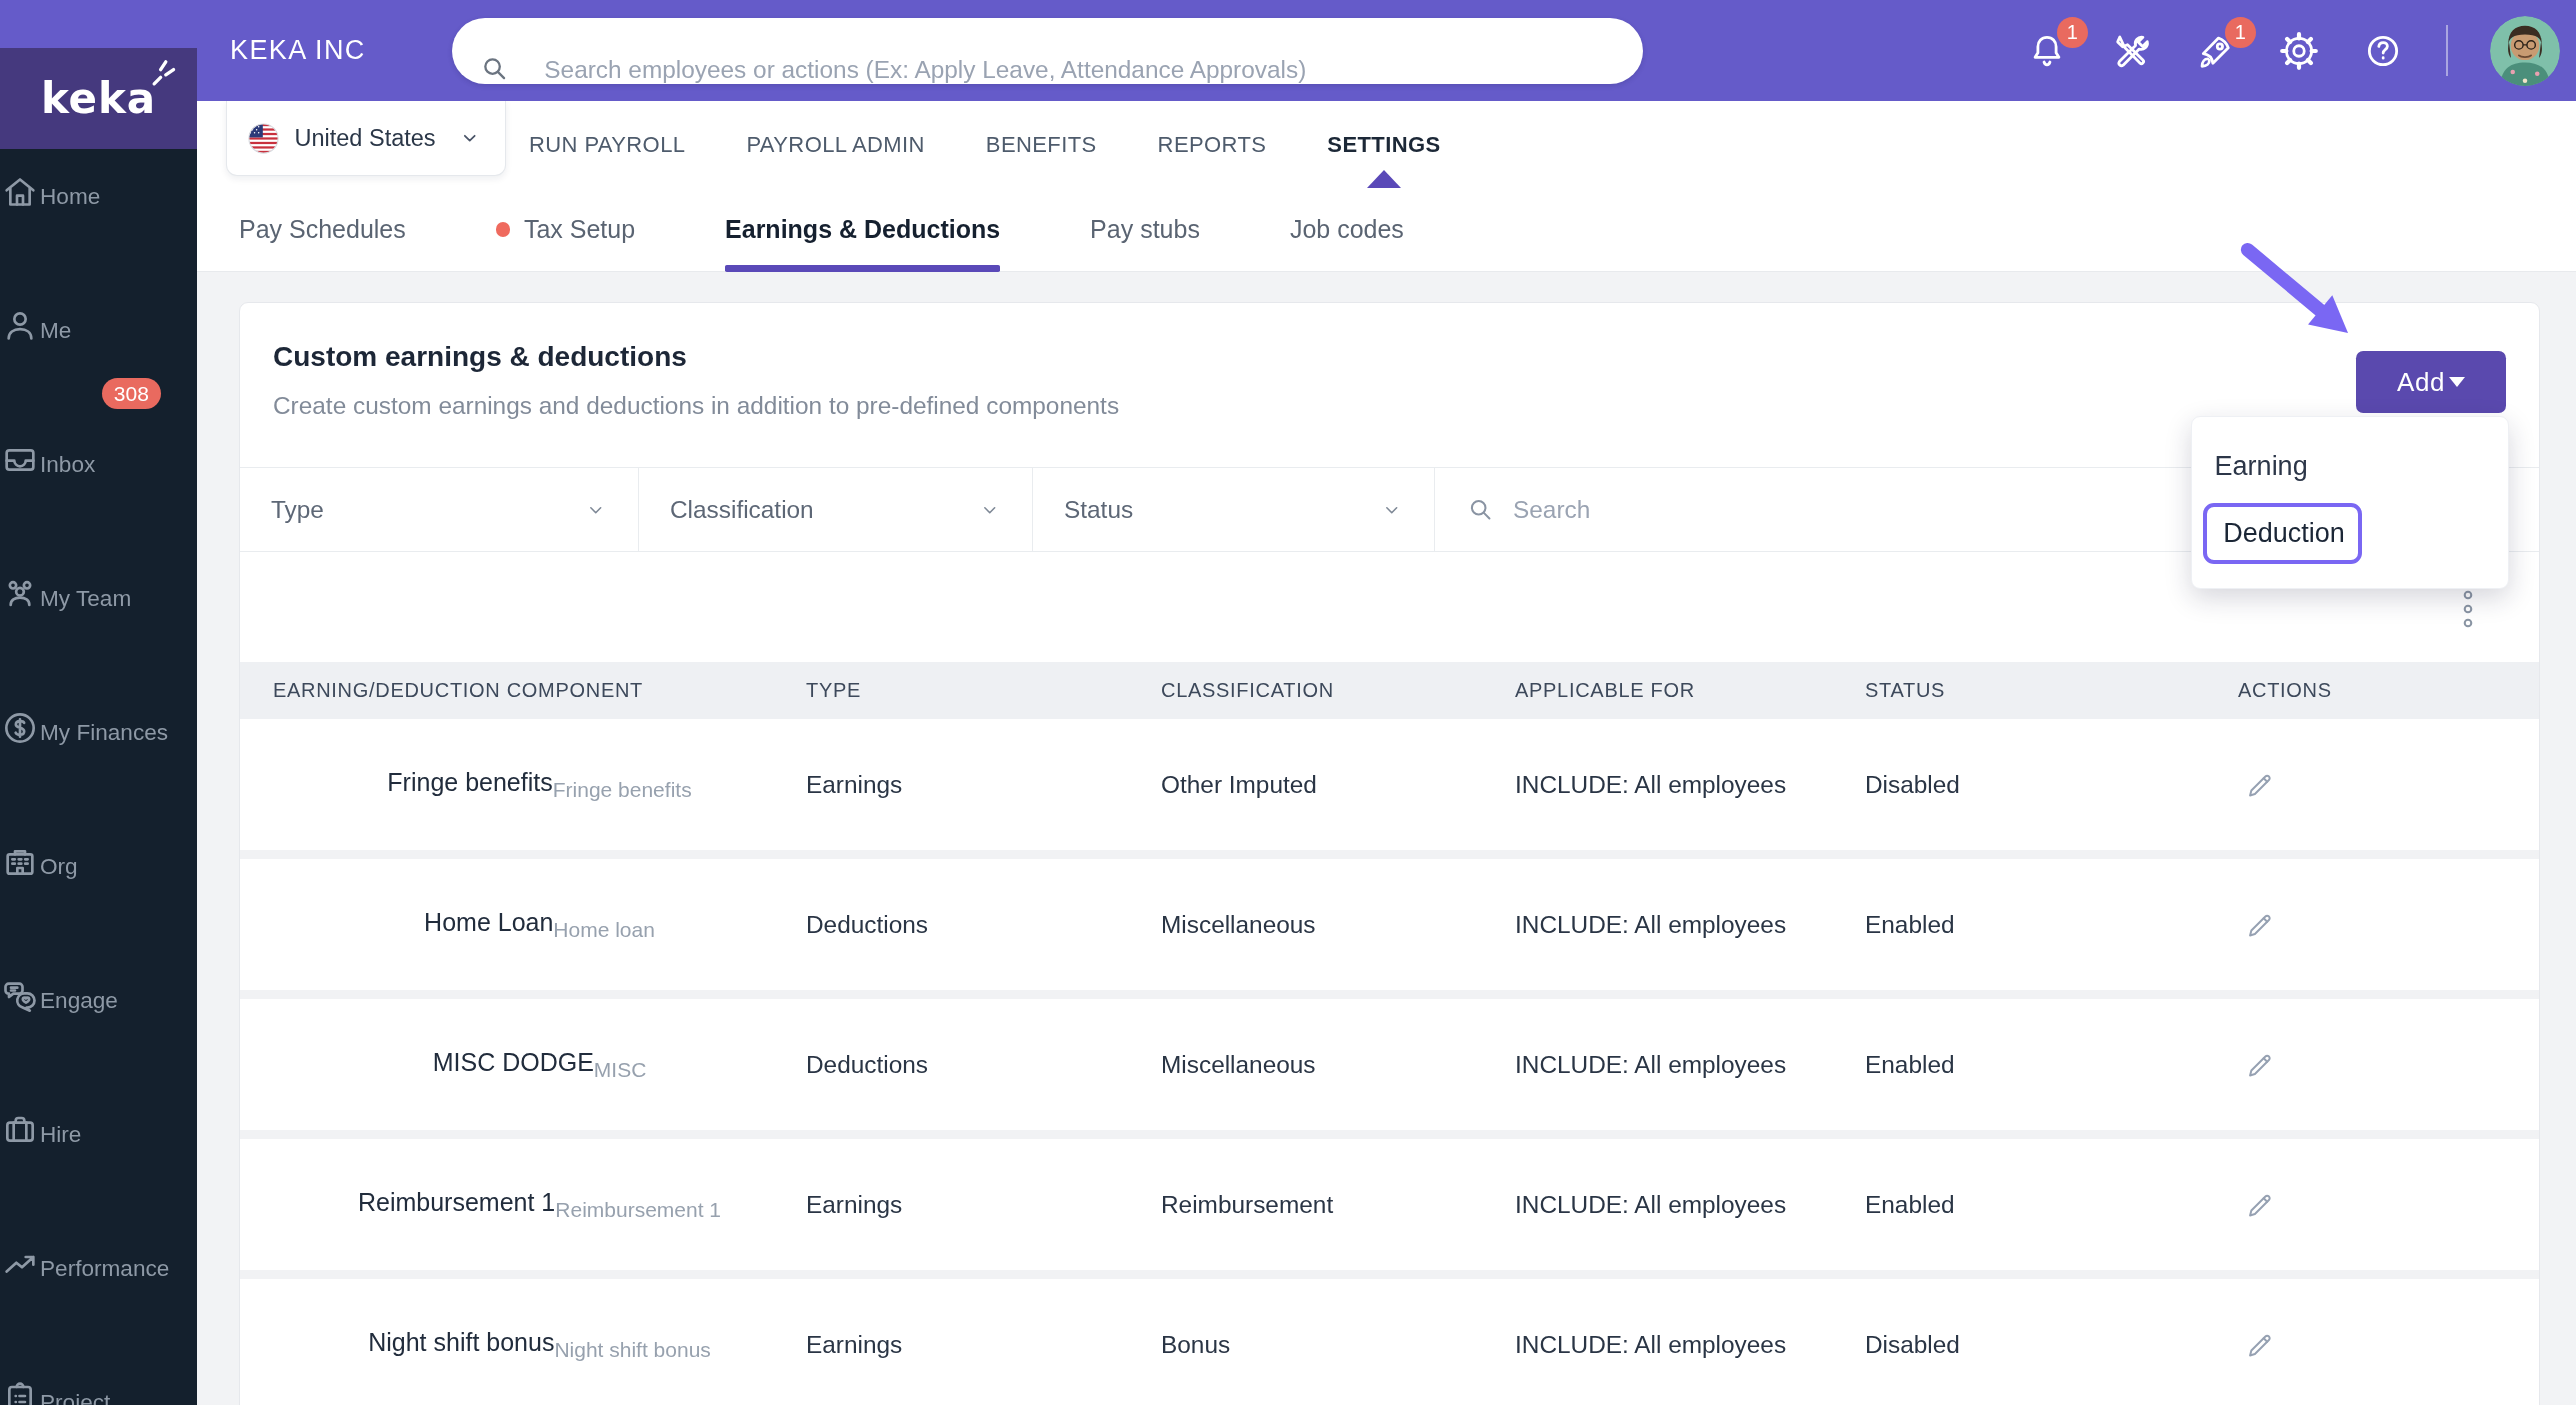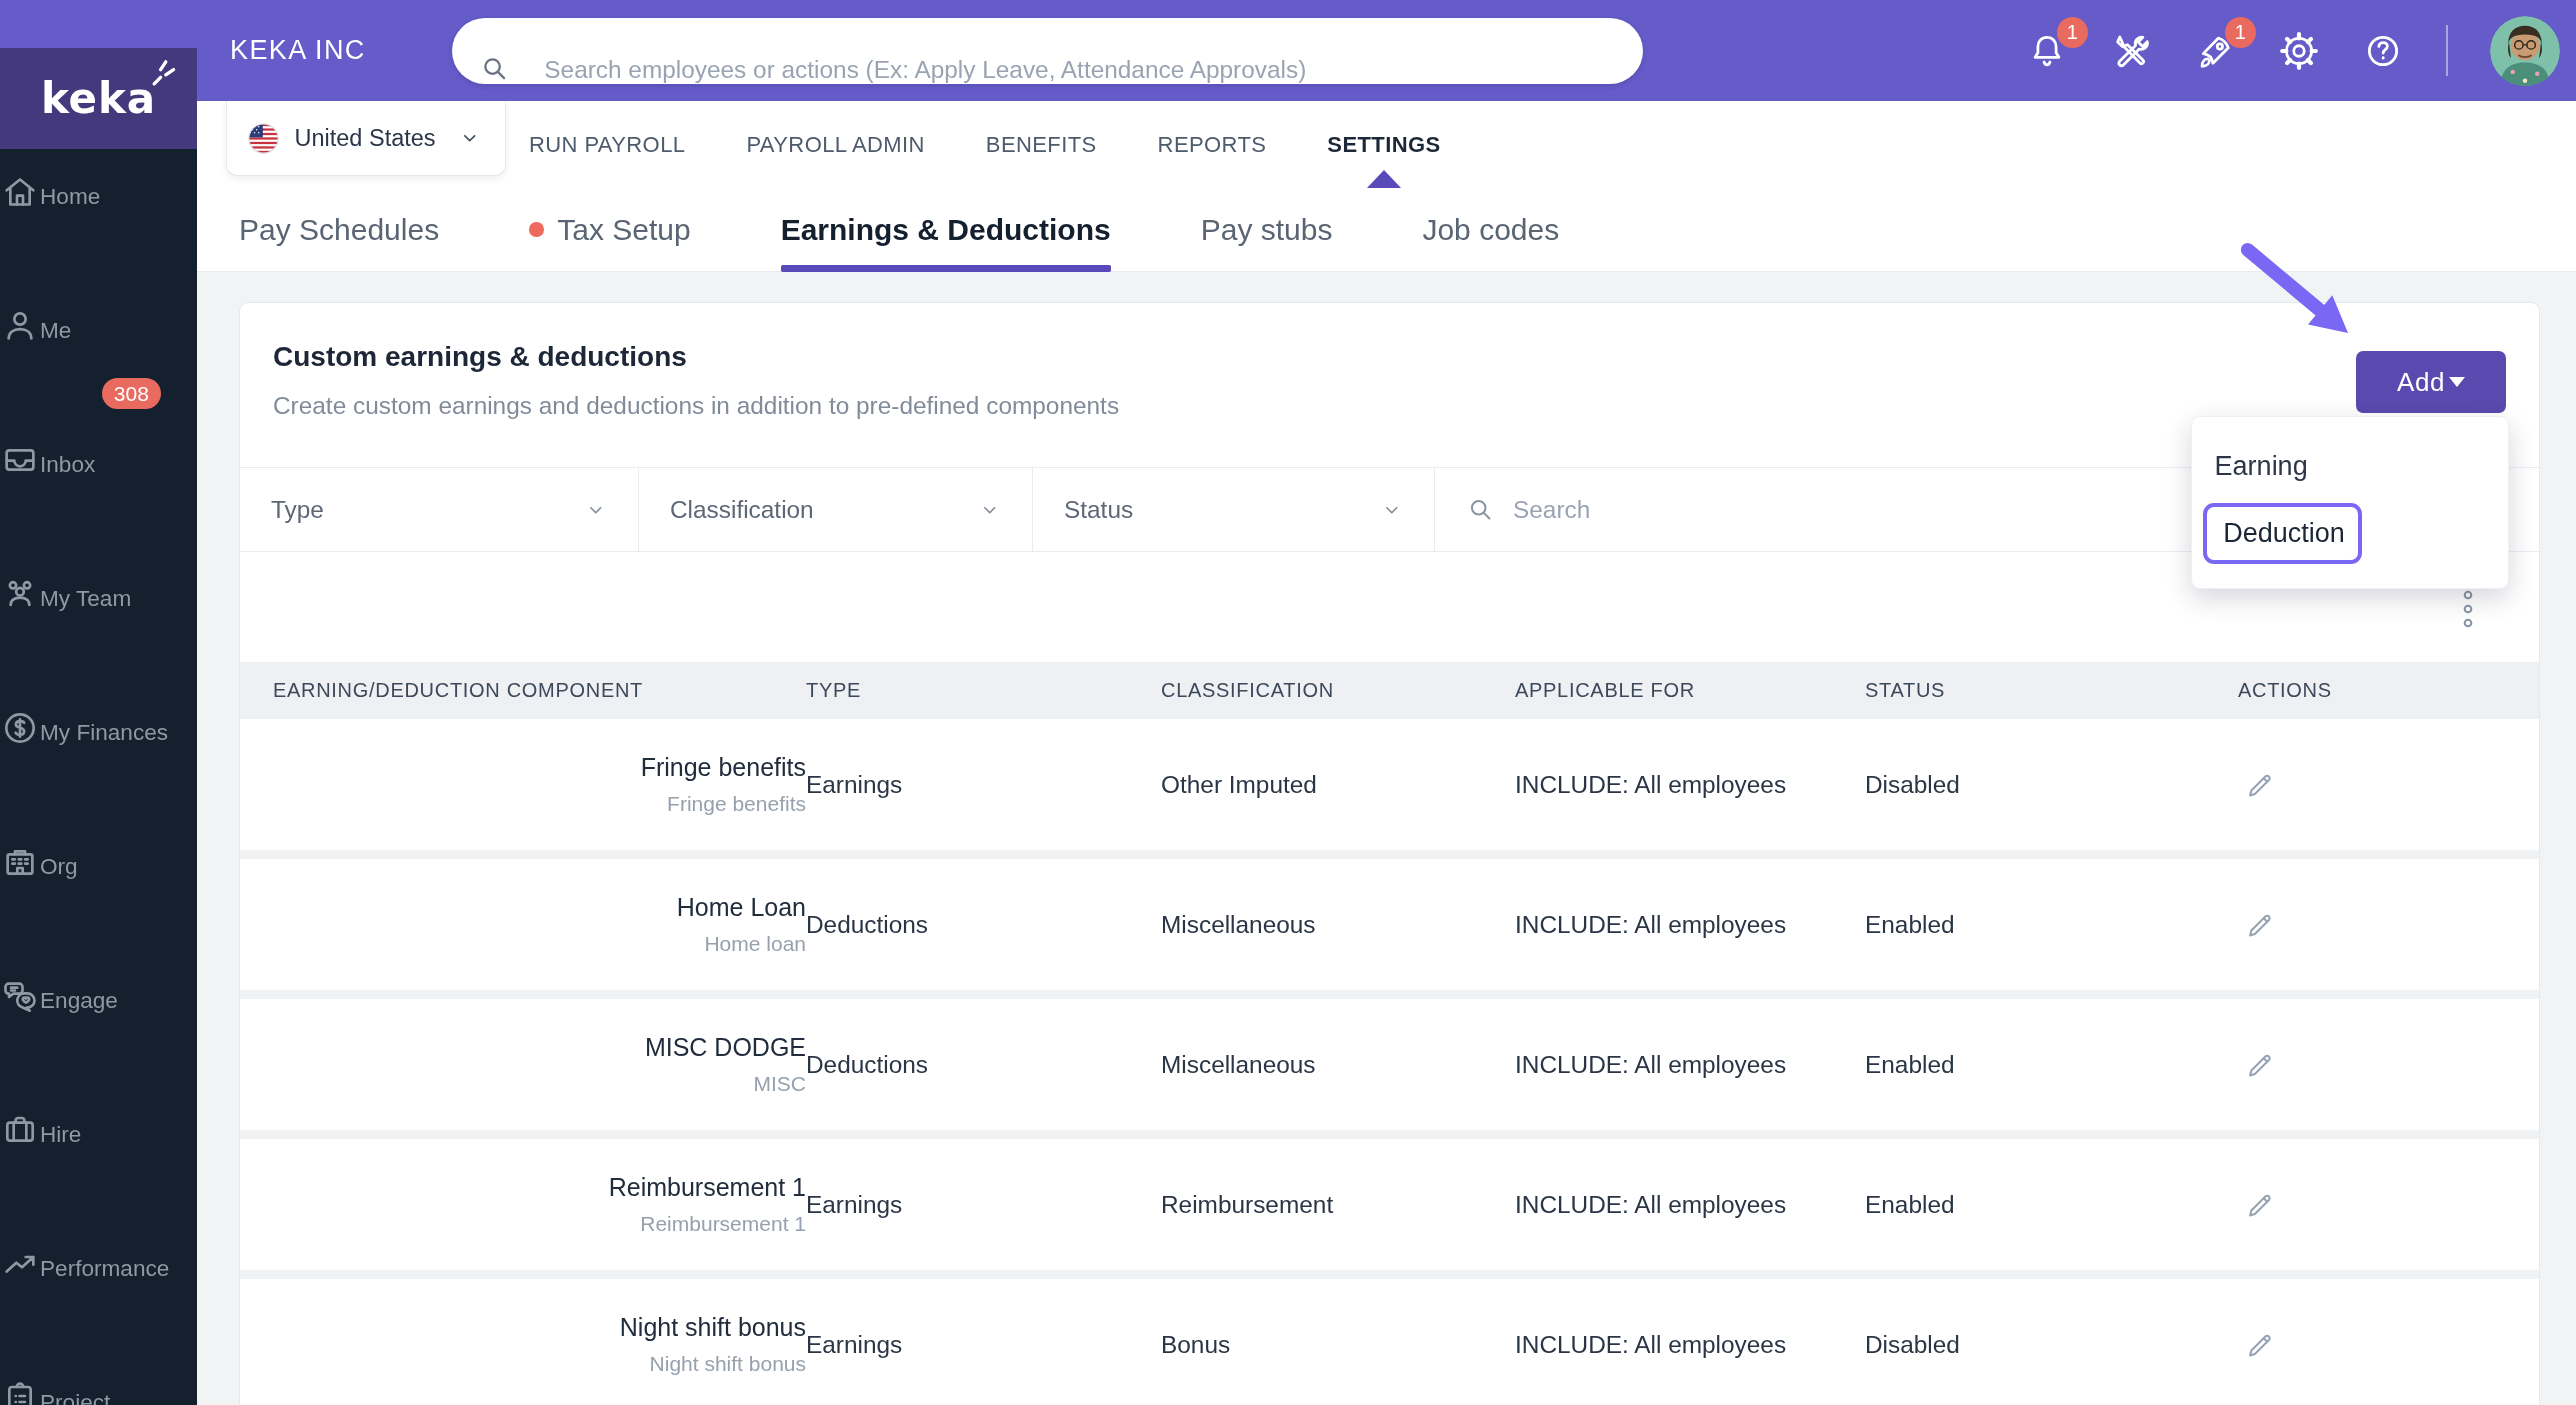--- a/index.html
+++ b/index.html
@@ -43,21 +43,21 @@
   .main{position:absolute;left:197px;top:101px;width:2379px;height:1305px;background:#fff;}
   .module-bar{position:relative;height:87px;background:#fff;}
   .country-box{position:absolute;left:29px;top:0;width:280px;height:75px;background:#fff;border:0.9px solid #e5e8ec;border-top:none;border-radius:0 0 11px 11px;box-shadow:0 2.7px 7.2px rgba(20,30,60,.07);display:flex;align-items:center;padding-left:20px;cursor:pointer;}
   .country-label{margin-left:14.5px;font-size:23.5px;color:#2b3748;}
   .country-box .chev{margin-left:22px;color:#4a5568;}
   .module-tabs{position:absolute;left:332px;top:0;height:87px;display:flex;align-items:center;gap:61px;}
   .mtab{position:relative;height:87px;display:flex;align-items:center;font-size:22px;letter-spacing:0.4px;color:#4e5b6c;font-weight:500;cursor:pointer;}
   .mtab.active{color:#1c2837;font-weight:700;}
   .tab-triangle{position:absolute;bottom:0;left:50%;transform:translateX(-50%);width:0;height:0;border-left:17px solid transparent;border-right:17px solid transparent;border-bottom:18px solid var(--accent);}
   .subtab-bar{position:relative;height:84px;background:#fff;border-bottom:0.9px solid #e8eaed;display:flex;align-items:center;padding-left:42px;gap:90px;}
-  .stab{position:relative;height:84px;display:flex;align-items:center;font-size:30px;color:#5a6472;cursor:pointer;}
+  .stab{position:relative;height:84px;display:flex;align-items:center;font-size:25px;color:#5a6472;cursor:pointer;}
   .stab.active{color:#15202f;font-weight:700;}
   .stab-dot{width:14.5px;height:14.5px;border-radius:50%;background:var(--dot);margin-right:13.6px;}
   .stab-underline{position:absolute;bottom:0;left:0;right:0;height:6.3px;background:var(--accent);border-radius:1.8px;}
 
   .page{position:absolute;left:0;top:171px;width:2379px;height:1134px;background:var(--page_bg);overflow:hidden;}
   .card{position:absolute;left:42px;top:30px;width:2301px;height:1446px;background:#fff;border:0.9px solid var(--card_border);border-radius:9px;}
   .card-head{position:relative;height:164px;padding:36px 0 0 33px;}
   .card-title{font-size:28px;font-weight:700;color:var(--text_dark);line-height:36px;}
   .card-subtitle{margin-top:16.3px;font-size:24.4px;color:var(--text_gray);line-height:29px;}
   .add-btn{position:absolute;top:48px;right:33px;width:150px;height:62px;background:var(--button_bg);border:none;border-radius:7.2px;color:#fff;font-size:26px;letter-spacing:0.5px;display:flex;align-items:center;justify-content:center;gap:4px;cursor:pointer;font-family:"Liberation Sans","DejaVu Sans",sans-serif;}
@@ -73,21 +73,21 @@
   .search-seg input::placeholder{color:#9aa3b2;}
 
   .strip{position:relative;height:110px;}
   .kebab-btn{position:absolute;right:62px;top:38px;background:none;border:none;cursor:pointer;color:#8a95a4;padding:0;}
 
   .grid{display:grid;grid-template-columns:533px 355px 354px 350px 373px 1fr;padding-left:33px;}
   .table-header{height:57px;background:var(--table_header_bg);align-items:center;}
   .th{font-size:20px;letter-spacing:0.7px;color:#3d495b;}
   .row{height:131px;align-items:center;background:#fff;}
   .row-sep{height:9px;background:var(--row_separator);}
-  .name-cell{display:flex;flex-direction:column;justify-content:center;align-items:flex-end;}
+  .name-cell{display:flex;flex-direction:row;justify-content:center;}
   .row-name{font-size:25px;font-weight:500;color:#212c3c;}
   .row-code{margin-top:10px;font-size:21px;color:#97a1ae;}
   .cell{font-size:24.4px;color:#2a3545;}
   .actions-cell{display:flex;align-items:center;}
   .edit-btn{background:none;border:none;cursor:pointer;color:#96a1b2;padding:0;margin-left:5.4px;}
   .edit-btn svg{width:34px;height:34px;}
 
   
   .add-dropdown{position:absolute;left:2191px;top:416px;width:318px;min-height:173px;background:#fff;border-radius:9px;box-shadow:0 9px 27px rgba(25,30,60,.18);border:0.9px solid #eef0f4;z-index:70;padding-top:23.5px;padding-bottom:12.6px;}
   .dd-item{height:51px;display:flex;align-items:center;padding-left:22.6px;font-size:27px;color:#2c3648;cursor:pointer;}

